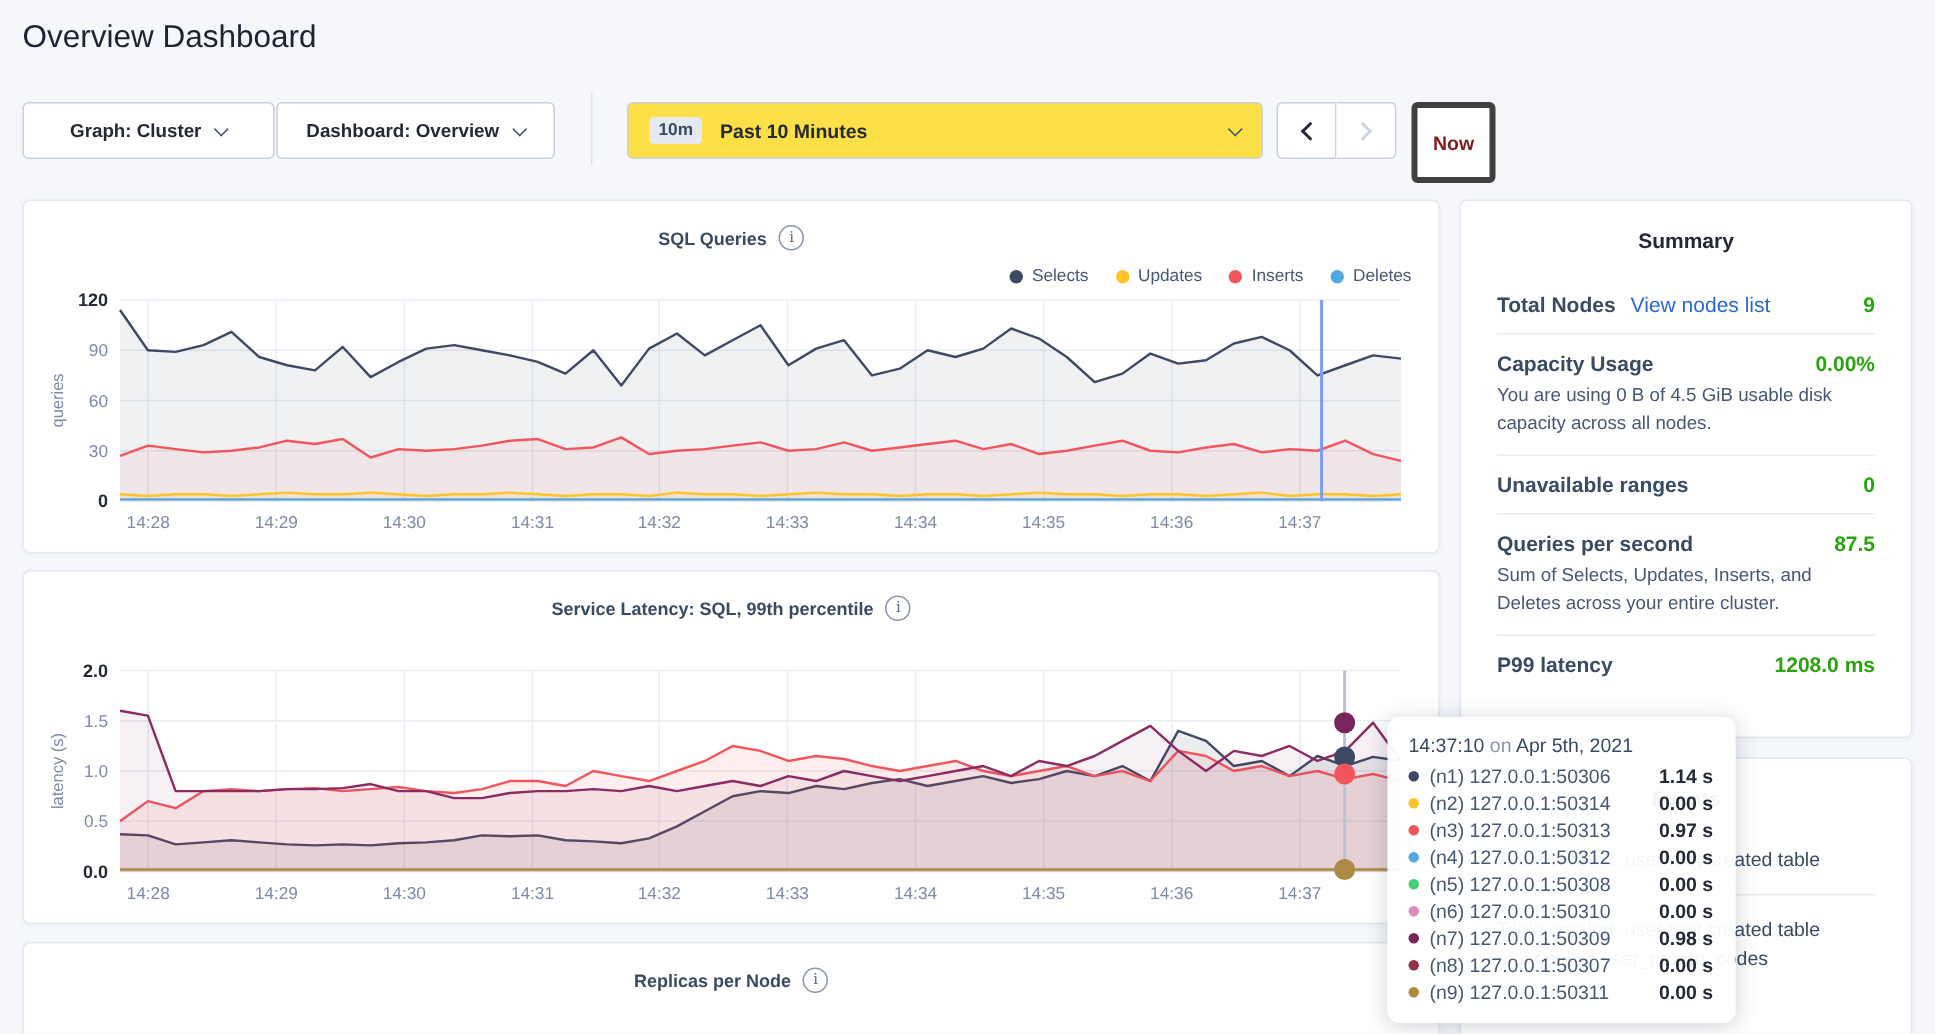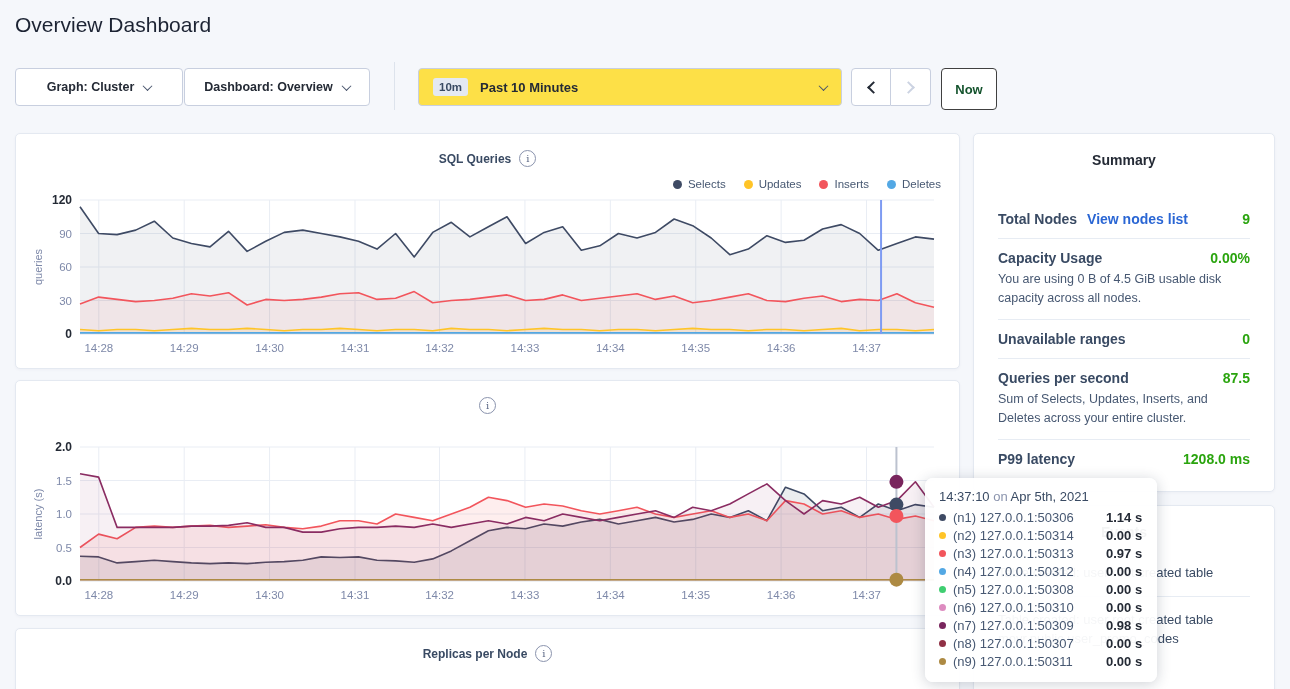--- a/index.html
+++ b/index.html
@@ -19,22 +19,22 @@
   .time-badge { background:#e4e9f2; color:#394a63; font-size:11.5px; font-weight:700; border-radius:3px; padding:3px 6px; }
   .time-label { font-size:13px; font-weight:700; color:#242a35; flex:1; }
   .chev { width:7px; height:7px; border-right:1.5px solid #47536b; border-bottom:1.5px solid #47536b;
     transform:rotate(45deg) translate(-1px,-1px); display:inline-block; }
   .pager { position:absolute; left:851px; top:68px; height:38px; display:flex; }
   .pager-btn { width:40px; height:38px; background:#fff; border:1px solid #c8cfdf; display:flex; align-items:center; justify-content:center; cursor:pointer; }
   .pager-btn.prev { border-radius:4px 0 0 4px; }
   .pager-btn.next { border-radius:0 4px 4px 0; border-left:none; }
   .arrow-left  { width:9px; height:9px; border-left:2px solid #242a35; border-bottom:2px solid #242a35; transform:rotate(45deg); margin-left:4px; }
   .arrow-right { width:9px; height:9px; border-right:2px solid #ccd3e2; border-top:2px solid #ccd3e2; transform:rotate(45deg); margin-right:4px; }
-  .now-btn { position:absolute; left:941px; top:68px; width:56px; height:42px; background:#fff; border:1px solid #404040;
-    border-radius:4px; color:#14532d; font-size:13px; font-weight:700; cursor:default; }
+  .now-btn { position:absolute; left:941px; top:68px; width:56px; height:54px; background:#fff; border:4px solid #404040;
+    border-radius:4px; color:#7f1d1d; font-size:13px; font-weight:700; cursor:default; }
 
   
   .card { position:absolute; background:#fff; border:1px solid #e4e9f1; border-radius:5px; box-shadow:0 1px 3px rgba(44,59,93,0.04); }
   .card-sql      { left:15px;  top:133px; width:945px; height:236px; }
   .card-latency  { left:15px;  top:380px; width:945px; height:236px; }
   .card-replicas { left:15px;  top:628px; width:945px; height:100px; }
   .card-summary  { left:973px; top:133px; width:302px; height:359px; }
   .card-events   { left:973px; top:505px; width:302px; height:220px; }
 
   .chart-title-row { display:flex; align-items:center; justify-content:center; gap:8px; padding-top:16px; }
@@ -46,21 +46,21 @@
   .legend-dot { width:9px; height:9px; border-radius:50%; display:inline-block; }
   .chart-body { position:absolute; left:14px; top:58px; width:920px; height:170px; }
   svg text { font-family:"Liberation Sans", sans-serif; }
 
   
   .card-summary { padding:18px 24px; }
   .summary-title { text-align:center; font-size:14px; font-weight:700; color:#242a35; margin-bottom:16px; }
   .sum-row { display:flex; align-items:baseline; padding:11px 0; border-bottom:1px solid #e7ecf3; }
   .sum-row.last { border-bottom:none; }
   .sum-label { font-size:14px; font-weight:700; color:#394a63; }
-  .sum-link { font-size:14px; font-weight:700; margin-left:10px; cursor:pointer;margin-top:16px; }
+  .sum-link { font-size:14px; font-weight:400; margin-left:10px; cursor:pointer; }
   .sum-value { margin-left:auto; font-size:14px; font-weight:700; }
   .sum-desc { font-size:12.5px; color:#475872; line-height:1.55; padding:2px 0 10px; border-bottom:1px solid #e7ecf3; }
   .no-border { border-bottom:none; padding-bottom:2px; }
 
   
   .card-events { padding:18px 24px; }
   .events-title { text-align:center; font-size:14px; font-weight:700; color:#242a35; margin-bottom:10px; }
   .event-item { padding:13px 0; font-size:13px; color:#394a63; line-height:1.5; border-bottom:1px solid #e7ecf3; cursor:pointer; }
   .event-item:last-child { border-bottom:none; }
 
@@ -167,20 +167,21 @@
           <path d="M50.0 137.5 L68.6 138.7 L87.1 137.5 L105.7 137.5 L124.3 138.7 L142.8 137.5 L161.4 136.4 L180.0 137.5 L198.5 137.5 L217.1 136.4 L235.7 137.5 L254.2 138.7 L272.8 137.5 L291.3 137.5 L309.9 136.4 L328.5 137.5 L347.0 138.7 L365.6 137.5 L384.2 137.5 L402.7 138.7 L421.3 136.4 L439.9 137.5 L458.4 137.5 L477.0 138.7 L495.6 137.5 L514.1 136.4 L532.7 137.5 L551.3 137.5 L569.8 138.7 L588.4 137.5 L607.0 137.5 L625.5 138.7 L644.1 137.5 L662.7 136.4 L681.2 137.5 L699.8 137.5 L718.3 138.7 L736.9 137.5 L755.5 137.5 L774.0 138.7 L792.6 137.5 L811.2 136.4 L829.7 138.7 L848.3 137.5 L866.9 137.5 L885.4 138.7 L904.0 137.5 L904.0 142.0 L50.0 142.0 Z" fill="rgba(255,196,39,0.10)" stroke="none"></path>
           <path d="M50.0 137.5 L68.6 138.7 L87.1 137.5 L105.7 137.5 L124.3 138.7 L142.8 137.5 L161.4 136.4 L180.0 137.5 L198.5 137.5 L217.1 136.4 L235.7 137.5 L254.2 138.7 L272.8 137.5 L291.3 137.5 L309.9 136.4 L328.5 137.5 L347.0 138.7 L365.6 137.5 L384.2 137.5 L402.7 138.7 L421.3 136.4 L439.9 137.5 L458.4 137.5 L477.0 138.7 L495.6 137.5 L514.1 136.4 L532.7 137.5 L551.3 137.5 L569.8 138.7 L588.4 137.5 L607.0 137.5 L625.5 138.7 L644.1 137.5 L662.7 136.4 L681.2 137.5 L699.8 137.5 L718.3 138.7 L736.9 137.5 L755.5 137.5 L774.0 138.7 L792.6 137.5 L811.2 136.4 L829.7 138.7 L848.3 137.5 L866.9 137.5 L885.4 138.7 L904.0 137.5 " fill="none" stroke="#ffc427" stroke-width="1.6" stroke-linejoin="round"></path>
           <path d="M50.0 140.9 L68.6 140.9 L87.1 140.9 L105.7 140.9 L124.3 140.9 L142.8 140.9 L161.4 140.9 L180.0 140.9 L198.5 140.9 L217.1 140.9 L235.7 140.9 L254.2 140.9 L272.8 140.9 L291.3 140.9 L309.9 140.9 L328.5 140.9 L347.0 140.9 L365.6 140.9 L384.2 140.9 L402.7 140.9 L421.3 140.9 L439.9 140.9 L458.4 140.9 L477.0 140.9 L495.6 140.9 L514.1 140.9 L532.7 140.9 L551.3 140.9 L569.8 140.9 L588.4 140.9 L607.0 140.9 L625.5 140.9 L644.1 140.9 L662.7 140.9 L681.2 140.9 L699.8 140.9 L718.3 140.9 L736.9 140.9 L755.5 140.9 L774.0 140.9 L792.6 140.9 L811.2 140.9 L829.7 140.9 L848.3 140.9 L866.9 140.9 L885.4 140.9 L904.0 140.9 " fill="none" stroke="#53a8e4" stroke-width="1.6" stroke-linejoin="round"></path>
           <line x1="851.0519999999999" x2="851.0519999999999" y1="8" y2="142" stroke="#7e9bf2" stroke-width="2"></line>
           <text x="12" y="75" font-size="11" fill="#7e89a9" text-anchor="middle" transform="rotate(-90 12 75)">queries</text>
         </svg></div>
   </div>
 
   <div class="card card-latency">
     <div class="chart-title-row">
+      <span class="chart-title">Service Latency: SQL, 99th percentile</span>
       <span class="info-icon">i</span>
     </div>
     <div class="chart-body"><svg width="920" height="170">
           <line x1="68.788" x2="68.788" y1="8" y2="142" stroke="#e9edf4" stroke-width="1"></line>
           <text x="68.788" y="160" text-anchor="middle" font-size="11.5" fill="#7e89a9">14:28</text>
           <line x1="154.188" x2="154.188" y1="8" y2="142" stroke="#e9edf4" stroke-width="1"></line>
           <text x="154.188" y="160" text-anchor="middle" font-size="11.5" fill="#7e89a9">14:29</text>
           <line x1="239.588" x2="239.588" y1="8" y2="142" stroke="#e9edf4" stroke-width="1"></line>
           <text x="239.588" y="160" text-anchor="middle" font-size="11.5" fill="#7e89a9">14:30</text>
           <line x1="324.988" x2="324.988" y1="8" y2="142" stroke="#e9edf4" stroke-width="1"></line>

